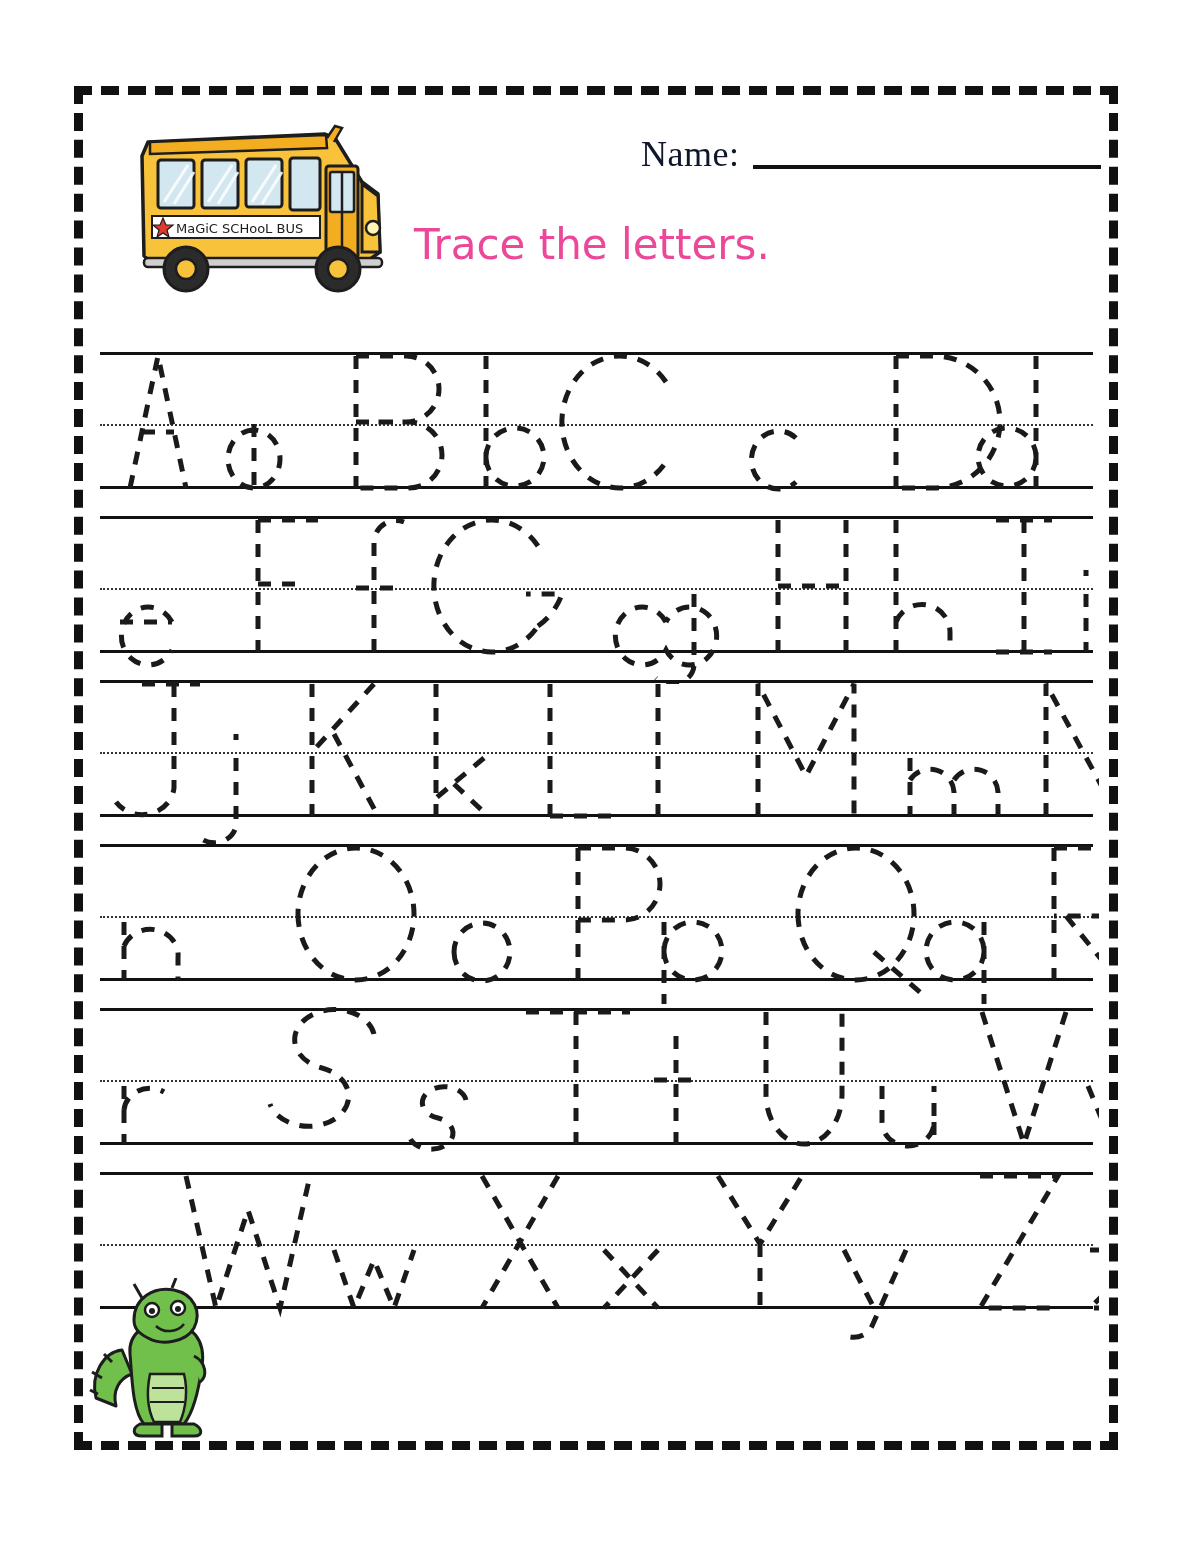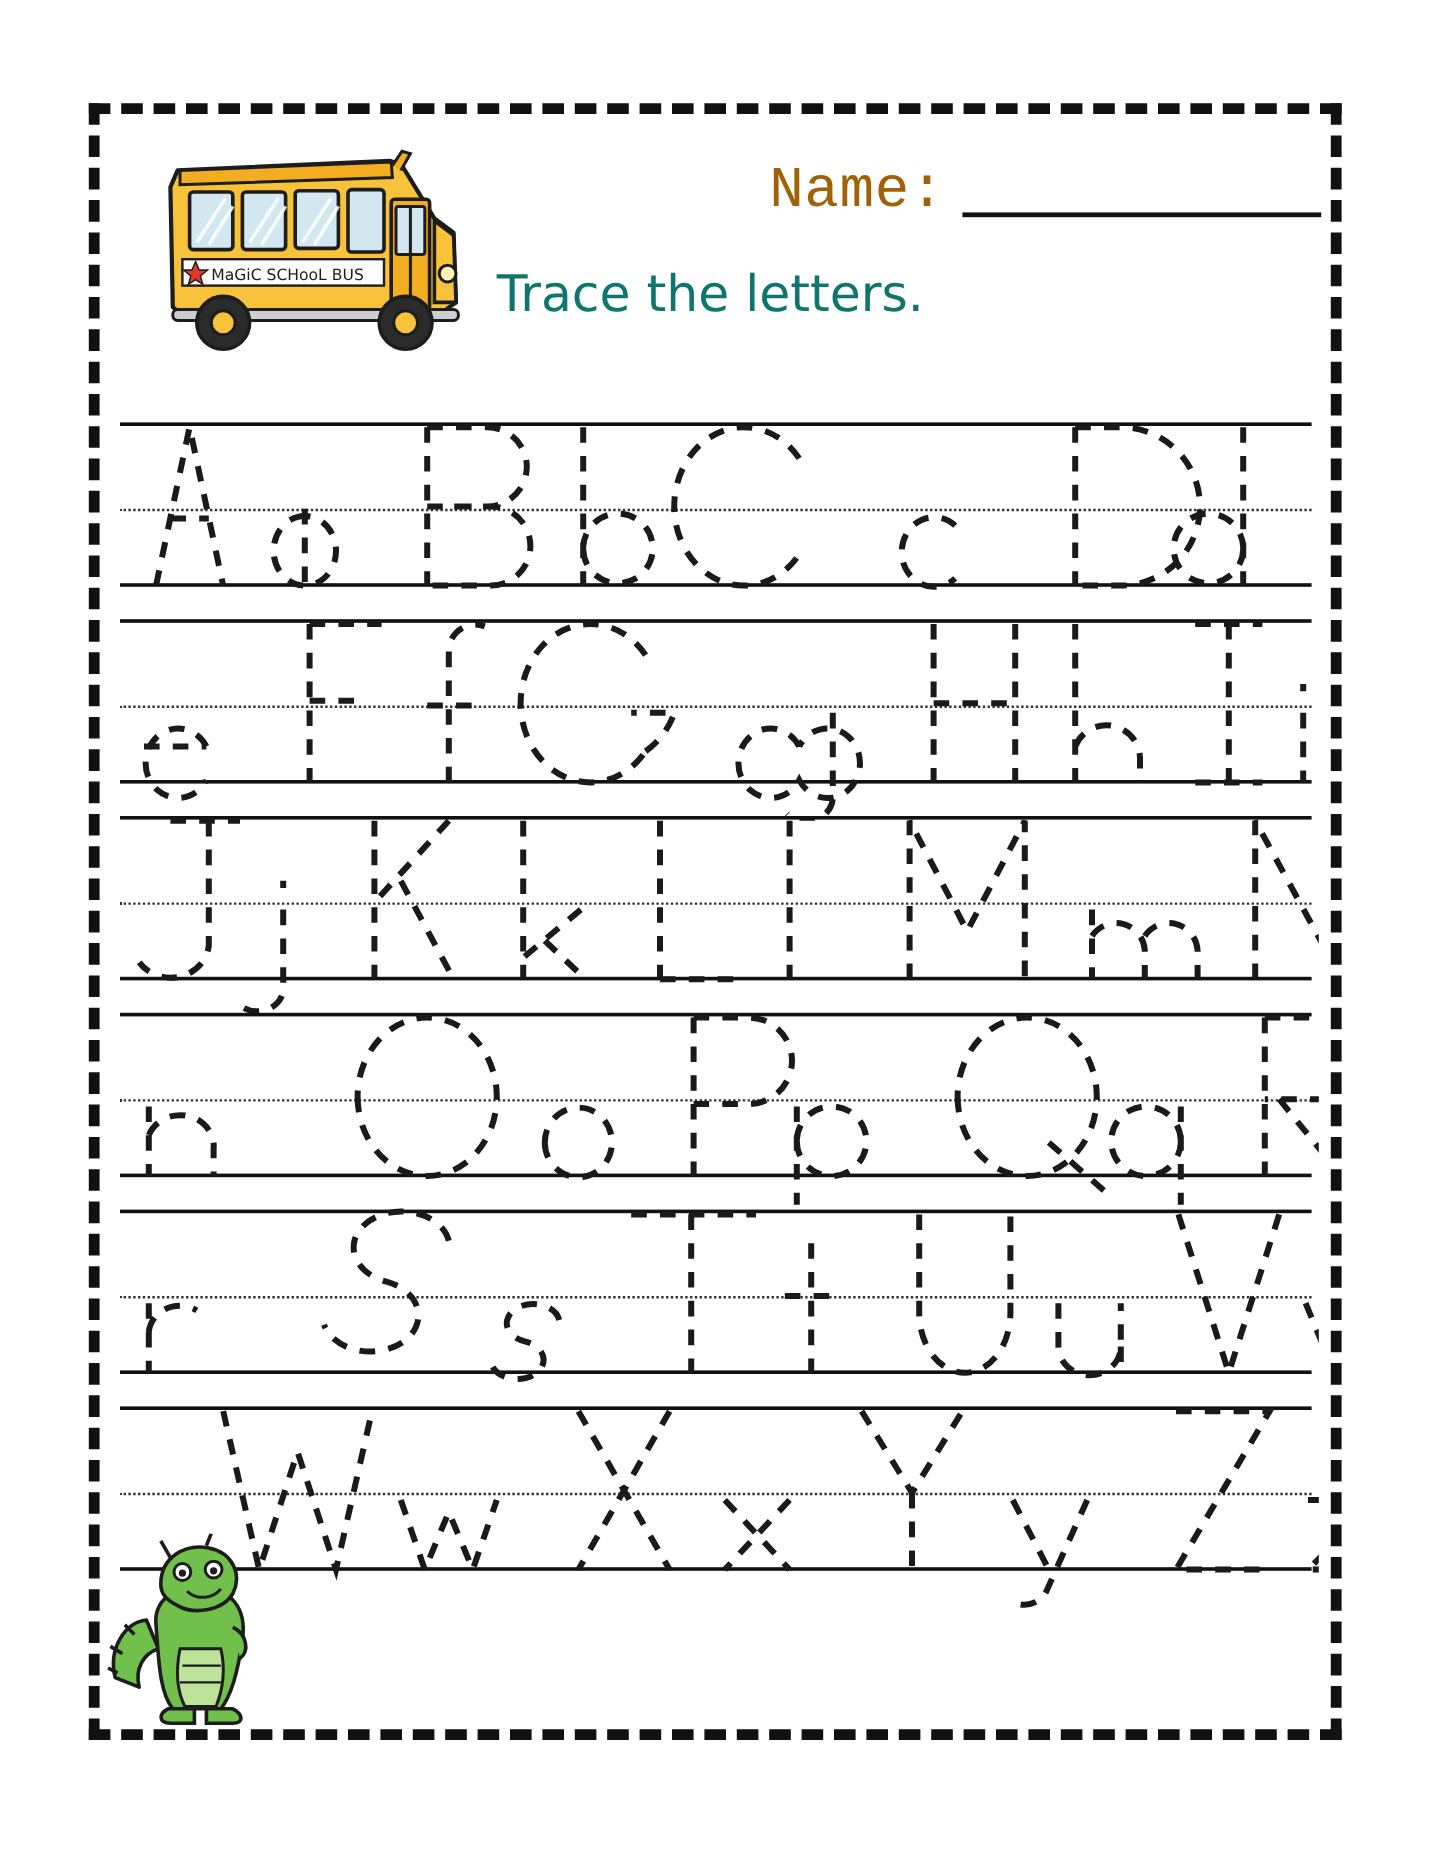--- a/index.html
+++ b/index.html
@@ -53,41 +53,41 @@
 
   .name-line {
     position: absolute;
     left: 545px;
     top: 33px;
     width: 460px;
     display: flex;
     align-items: flex-end;
   }
   .name-label {
-    font-family: Liberation Mono, monospace;
-    font-size: 48px;
-    color: #a16207;
+    font-family: Liberation Serif, serif;
+    font-size: 36px;
+    color: #0f172a;
     letter-spacing: 0.5px;
     white-space: nowrap;
   }
   .name-blank {
     flex: 1;
     margin-left: 14px;
     margin-bottom: 6px;
     border-bottom: 4px solid #111111;
     height: 1px;
   }
 
   .instruction {
     position: absolute;
     left: 318px;
     top: 120px;
     font-family: "DejaVu Sans", sans-serif;
     font-size: 42px;
-    color: #0f766e;
+    color: #ec4899;
     white-space: nowrap;
   }
 
   
   .rows {
     position: absolute;
     left: 100px;
     top: 352px;
     width: 1000px;
   }

